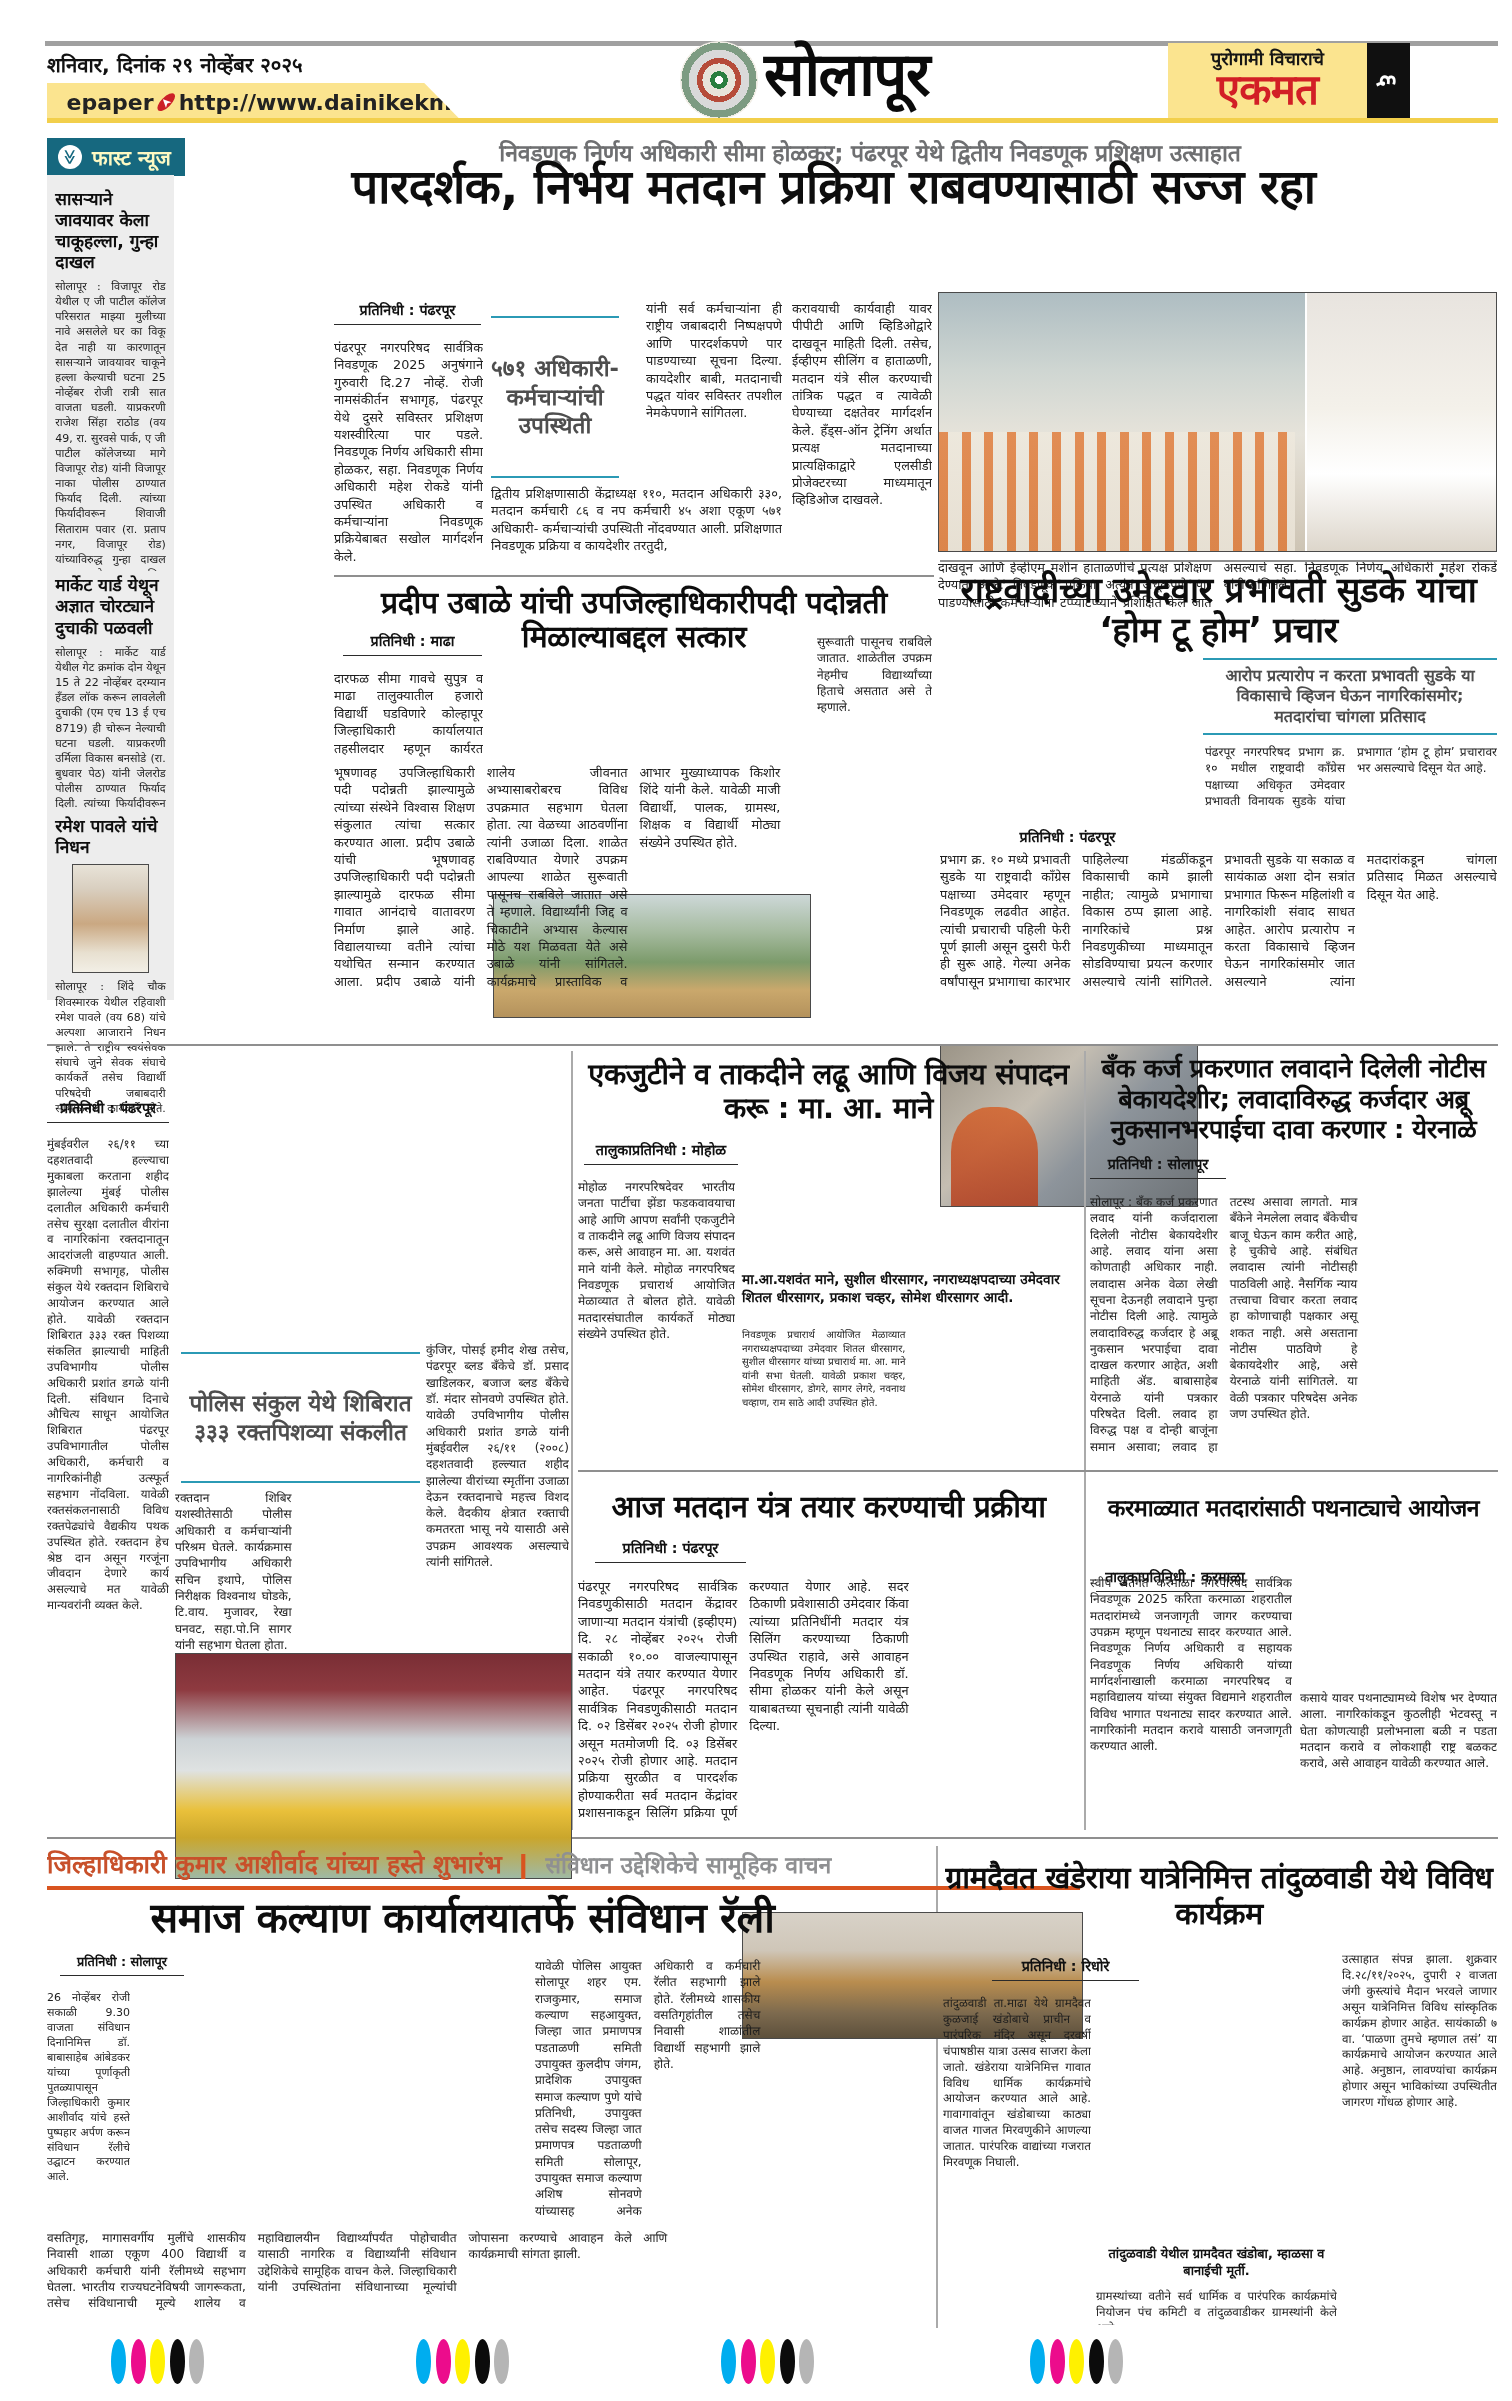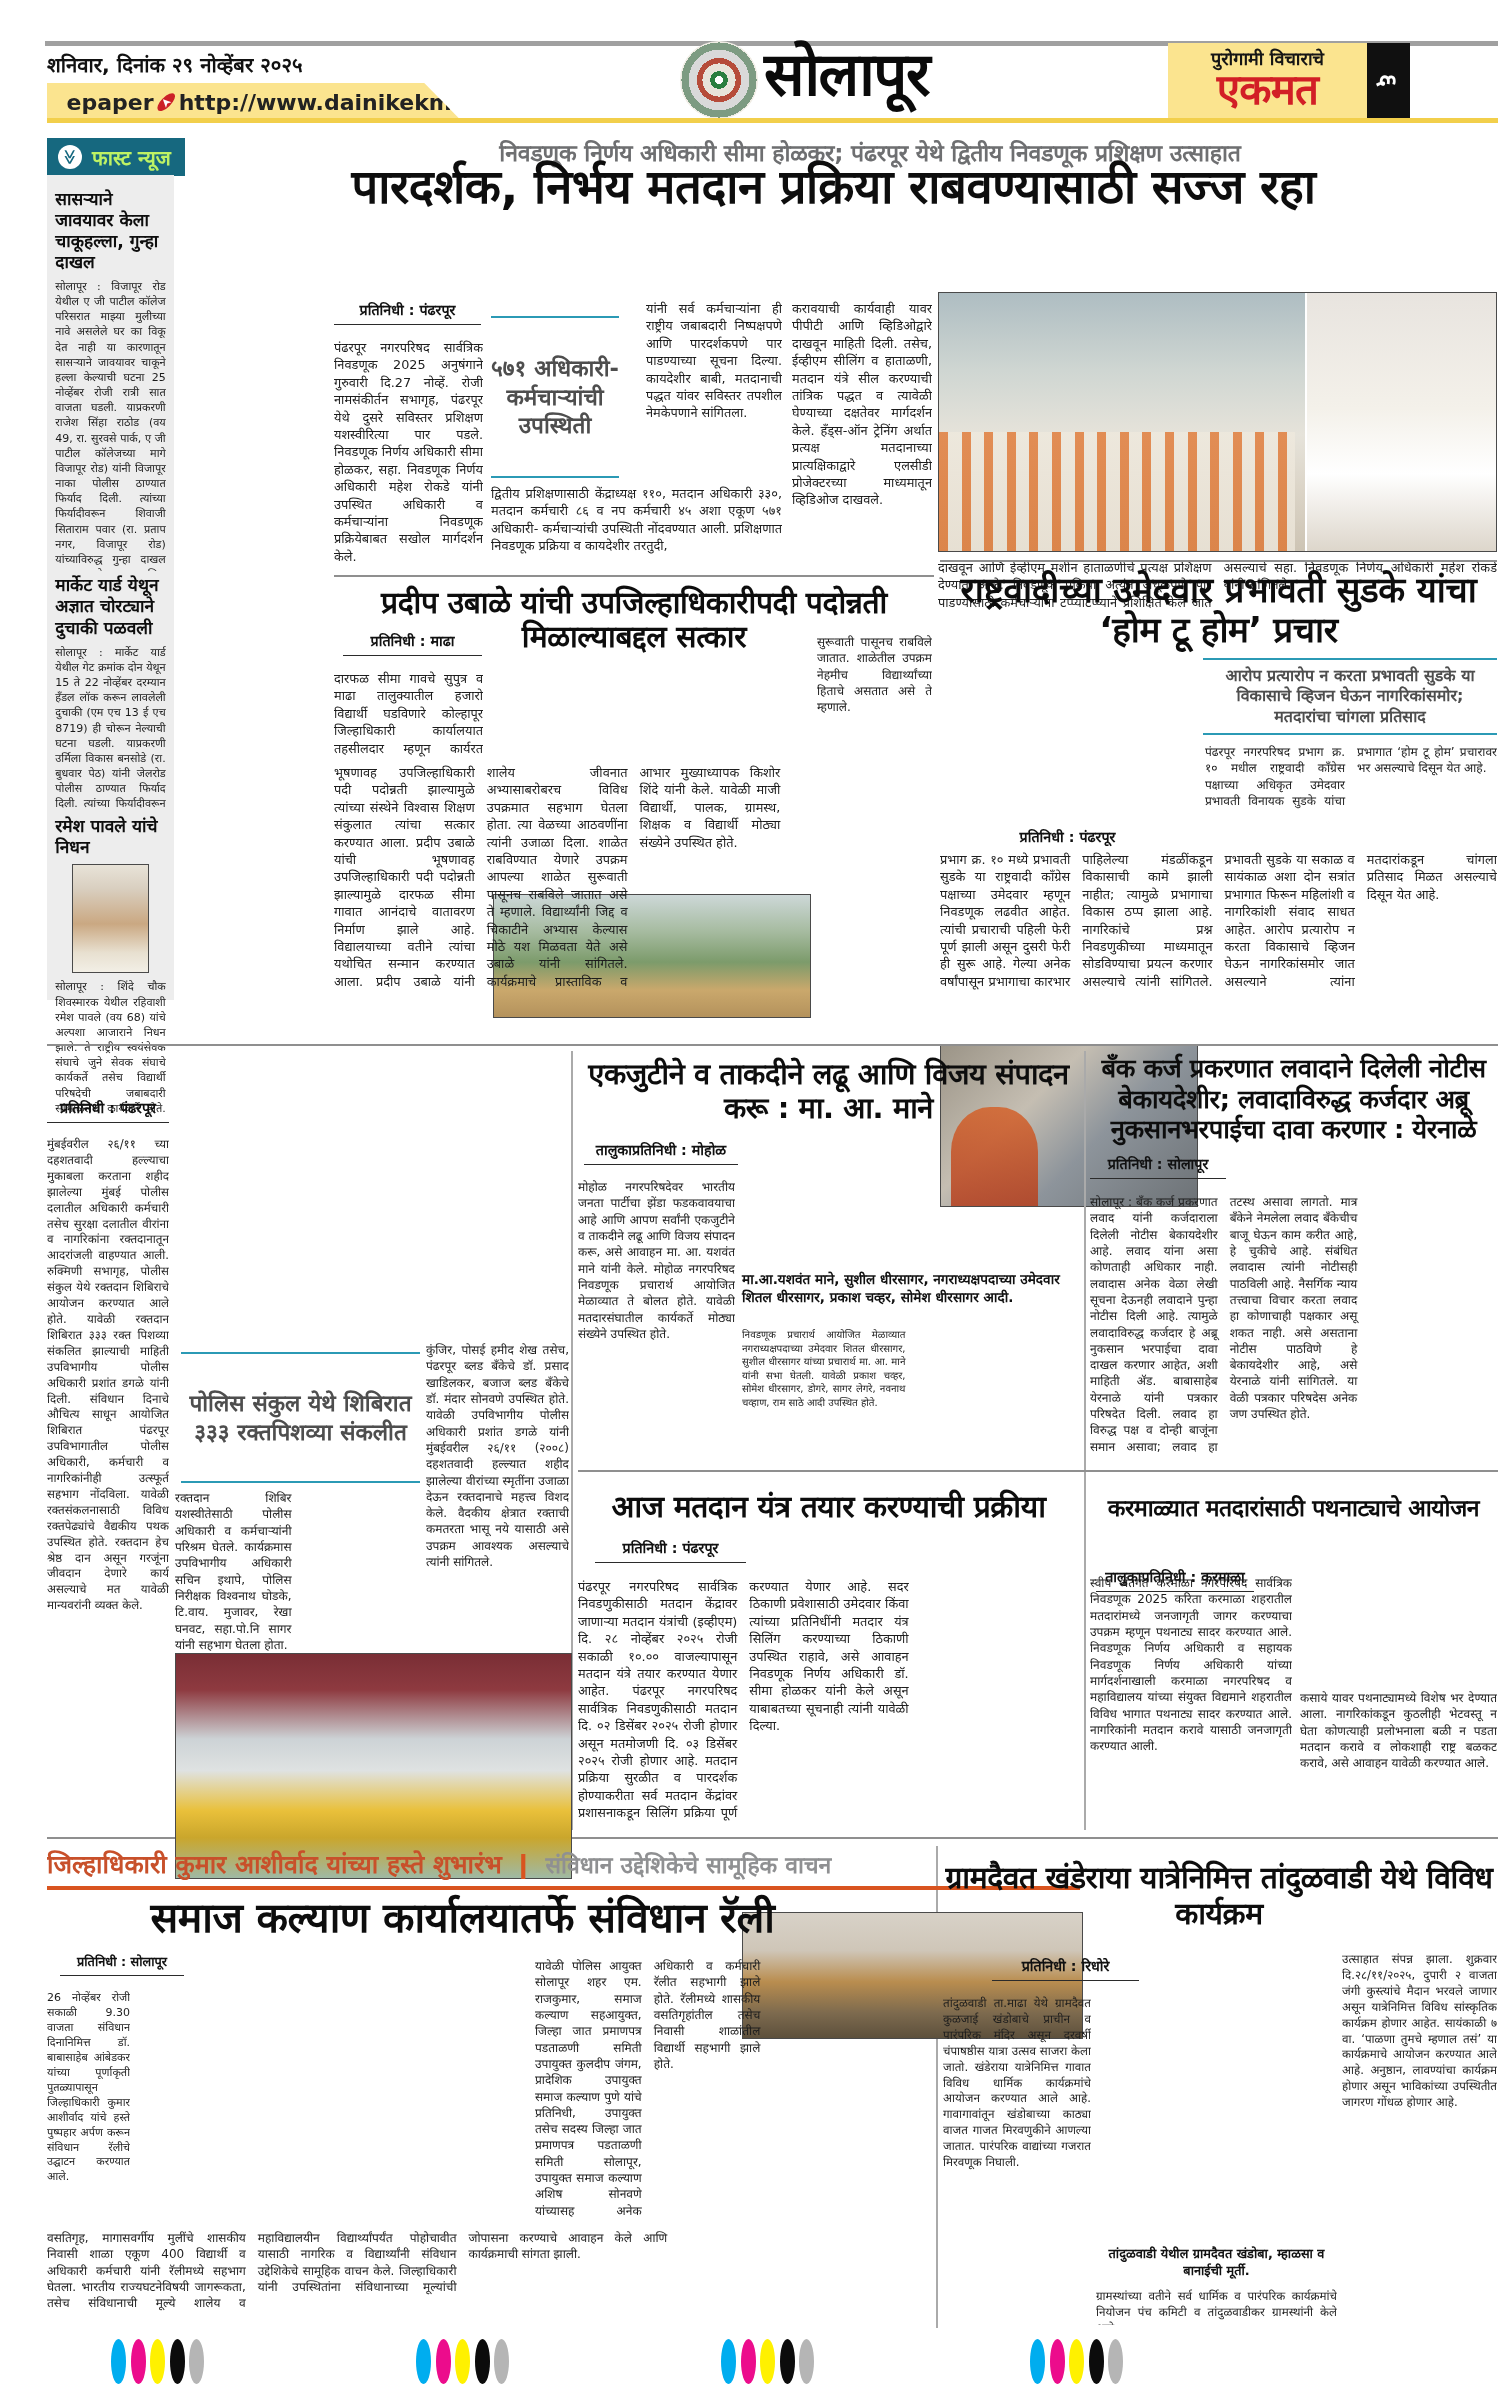--- a/index.html
+++ b/index.html
@@ -31,21 +31,21 @@
   .pagebox{background:#101010;color:#fff;display:flex;align-items:center;justify-content:center;}
   .pagebox span{transform:rotate(90deg);font-size:25.6px;font-weight:700;}
   .emblem{border-radius:50%;background:
     radial-gradient(circle at 50% 50%,#fff 0 7%,#2a7f3f 7% 16%,#e8e4da 16% 30%,#b64c3a 30% 40%,#d9d9d9 40% 55%,#7d9b82 55% 68%,#efece4 68% 100%);}
   .kick{font-size:23px;font-weight:700;color:#6e6f71;text-align:center;letter-spacing:-0.2px;}
   
   .fn-head{background:#16687f;display:flex;align-items:center;gap:10.5px;padding-left:10.5px;}
   .fn-ic{width:24px;height:24px;border-radius:50%;background:#fff;color:#16687f;display:flex;align-items:center;
          justify-content:center;font-weight:800;font-size:15px;}
   .fn-ic i{font-style:normal;display:inline-block;transform:rotate(90deg);}
-  .fn-title{color:#bef264;font-size:20.3px;font-weight:800;}
+  .fn-title{color:#fef9c3;font-size:20.3px;font-weight:800;}
   .fn-panel{background:#ededed;padding:9px 8.3px;box-sizing:border-box;}
   .fn-h{font-size:17.3px;font-weight:800;line-height:1.22;color:#0e0e0e;margin:4.5px 0 6px;}
   .fn-b{font-size:11px;line-height:1.38;text-align:justify;overflow:hidden;}
   
   .ph-hall{background:linear-gradient(180deg,#aebdc2 0%,#cfd6d2 30%,#e6e3da 55%,#dcd5c8 75%,#cdc4b4 100%);}
   .chairs{position:absolute;left:0;right:36%;bottom:0;height:46%;opacity:.75;
     background:repeating-linear-gradient(90deg,#e07028 0 9px,#efe9dd 9px 22.6px);}
   .tables{position:absolute;right:0;top:0;bottom:0;width:34%;border-left:2.3px solid #fff;
     background:linear-gradient(180deg,#e8e4df 0%,#f4f1ea 45%,#ffffff 70%,#ddd6cb 100%);}
   .ph-outdoor{background:linear-gradient(180deg,#cdd8d8 0%,#a6bba0 30%,#7c9b6b 55%,#caa86c 78%,#b4925c 100%);}

